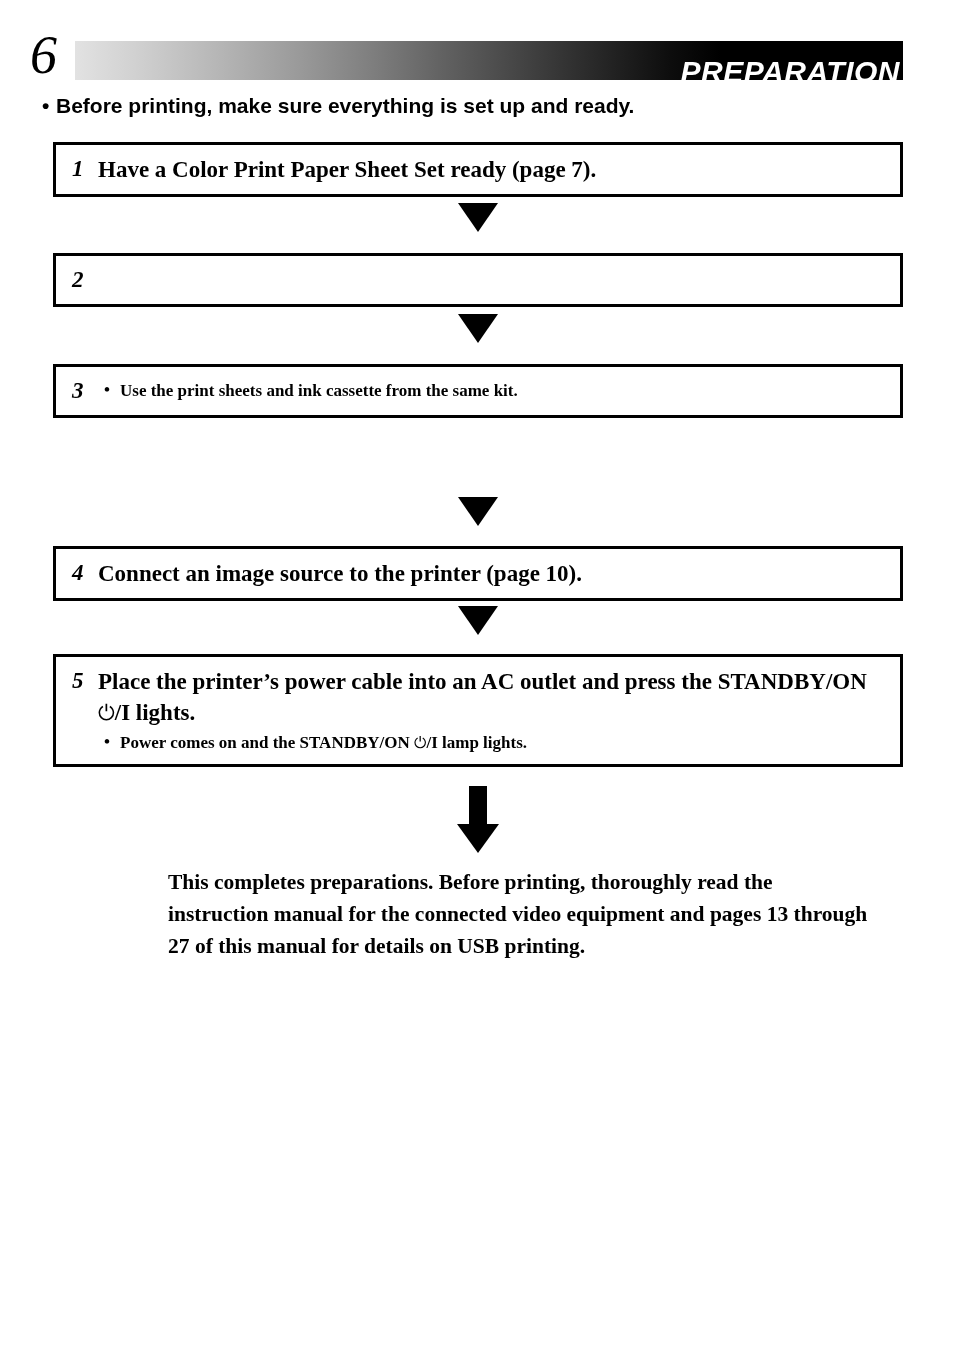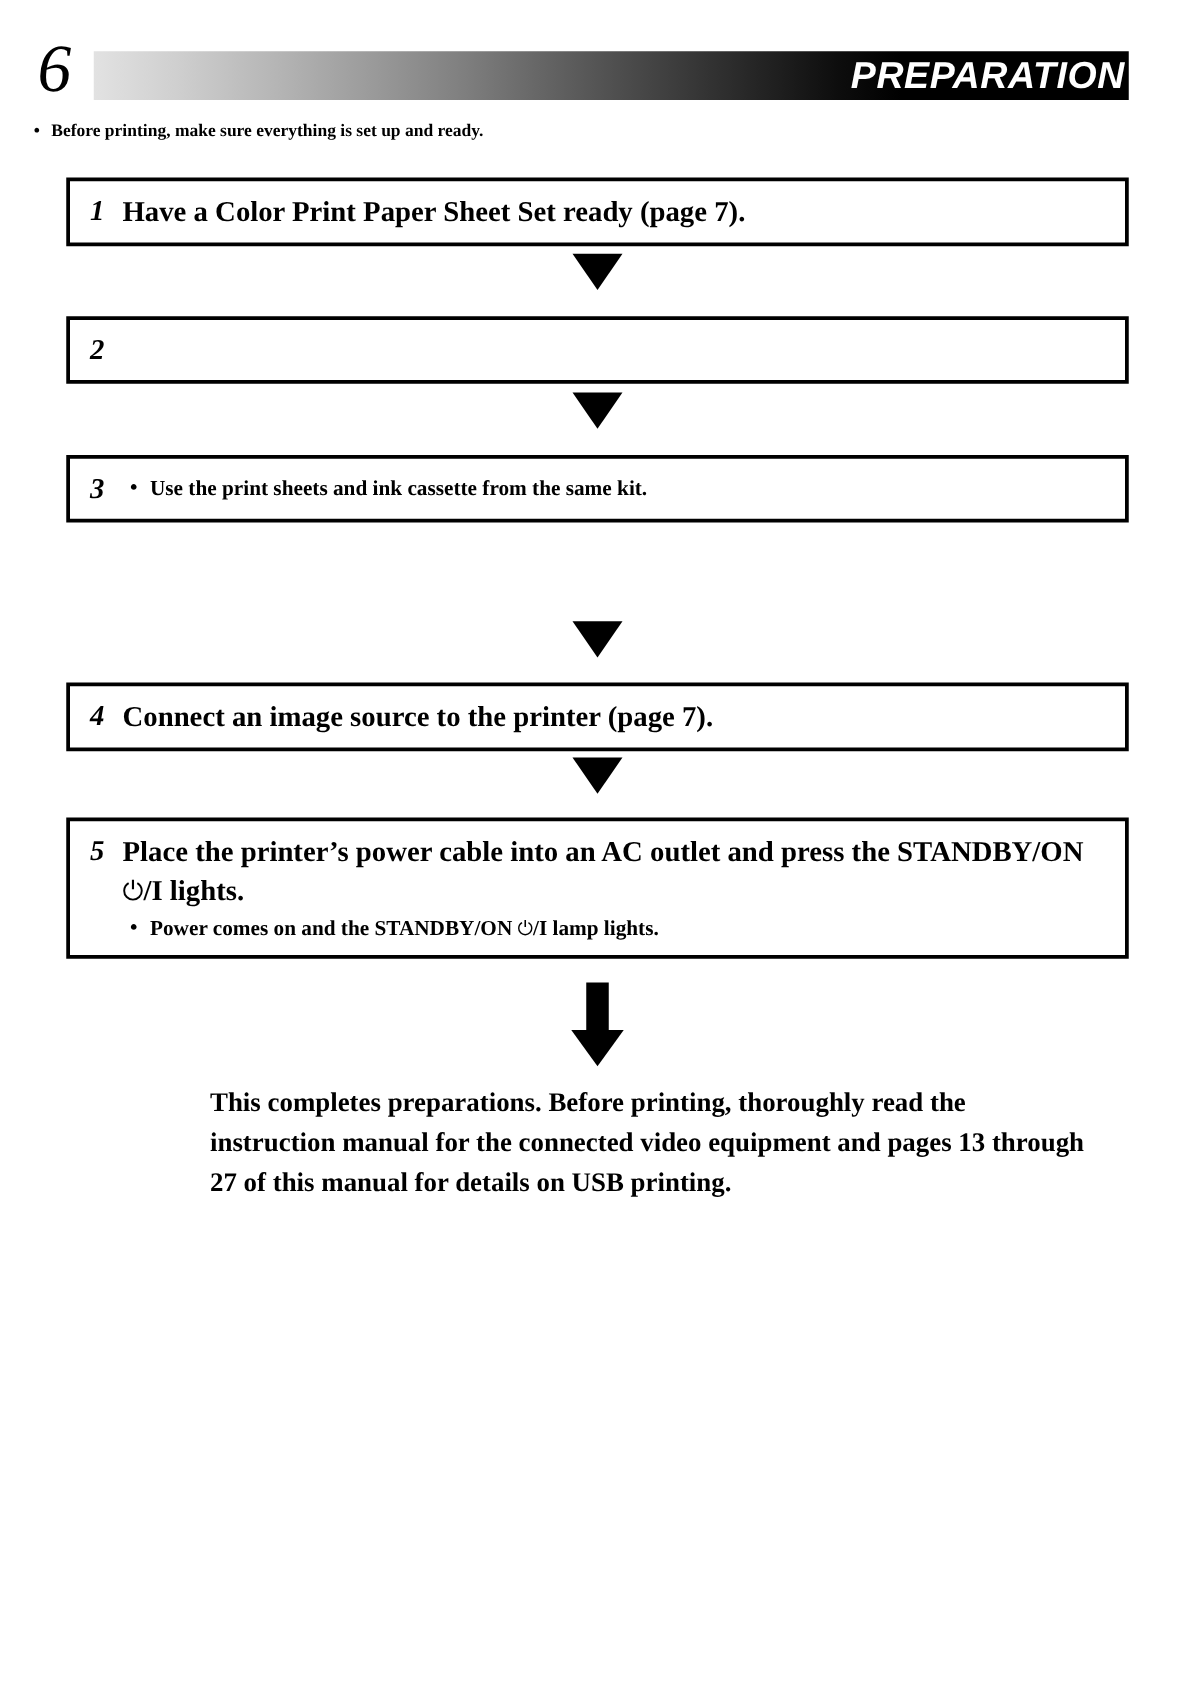--- a/index.html
+++ b/index.html
@@ -54,41 +54,41 @@
         #343434 59%,
         #1f1f1f 66%,
         #0d0d0d 72%,
         #000000 78%,
         #000000 100%);
     z-index: 1;
   }
   .header-title {
     position: absolute;
     right: 54px;
-    top: 13px;
+    top: 24px;
     height: 41px;
     line-height: 39px;
     font-family: "Liberation Sans", "DejaVu Sans", sans-serif;
     font-style: italic;
     font-weight: bold;
     font-size: 30px;
     letter-spacing: 0.5px;
     color: #ffffff;
     z-index: 2;
   }
 
   
   .intro {
     position: absolute;
-    left: 27px;
+    left: 42px;
     top: 93px;
     width: 860px;
-    font-family: Liberation Serif, serif;
-    font-weight: bold;
-    font-size: 14px;
+    font-family: Liberation Sans, sans-serif;
+    font-weight: bold;
+    font-size: 21px;
     line-height: 26px;
     white-space: nowrap;
   }
   .intro .dot {
     display: inline-block;
     width: 14px;
   }
 
   
   .step-box {
@@ -245,21 +245,21 @@
     </div>
   </div>
 </div>
 
 <div class="tri" style="top:497px;"></div>
 
 <div class="step-box" id="box4" style="top:546px;">
   <div class="step-inner">
     <div class="step-num">4</div>
     <div class="step-body">
-      <div class="step-text">Connect an image source to the printer (page 7).</div>
+      <div class="step-text">Connect an image source to the printer (page 10).</div>
     </div>
   </div>
 </div>
 
 <div class="tri" style="top:606px;"></div>
 
 <div class="step-box" id="box5" style="top:654px;">
   <div class="step-inner">
     <div class="step-num">5</div>
     <div class="step-body">

